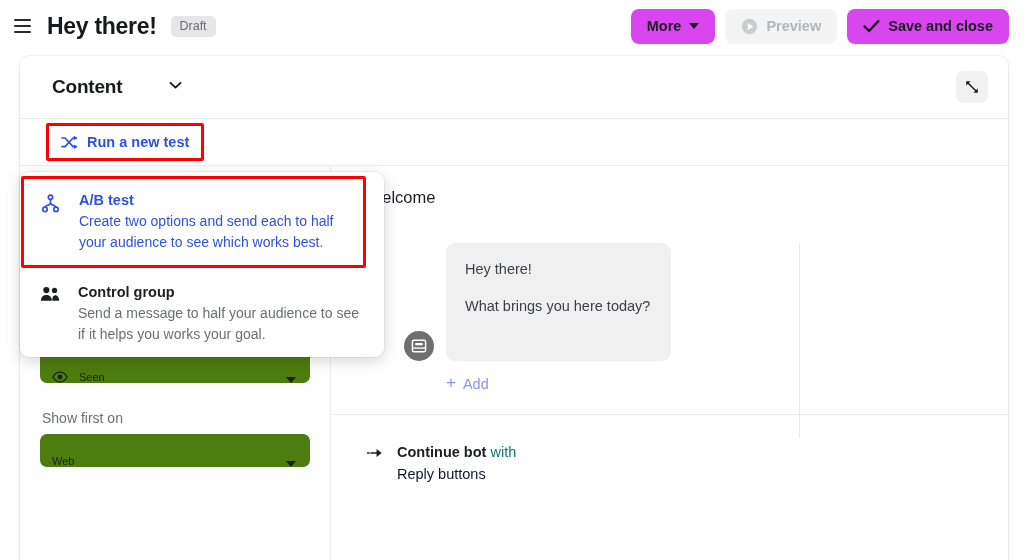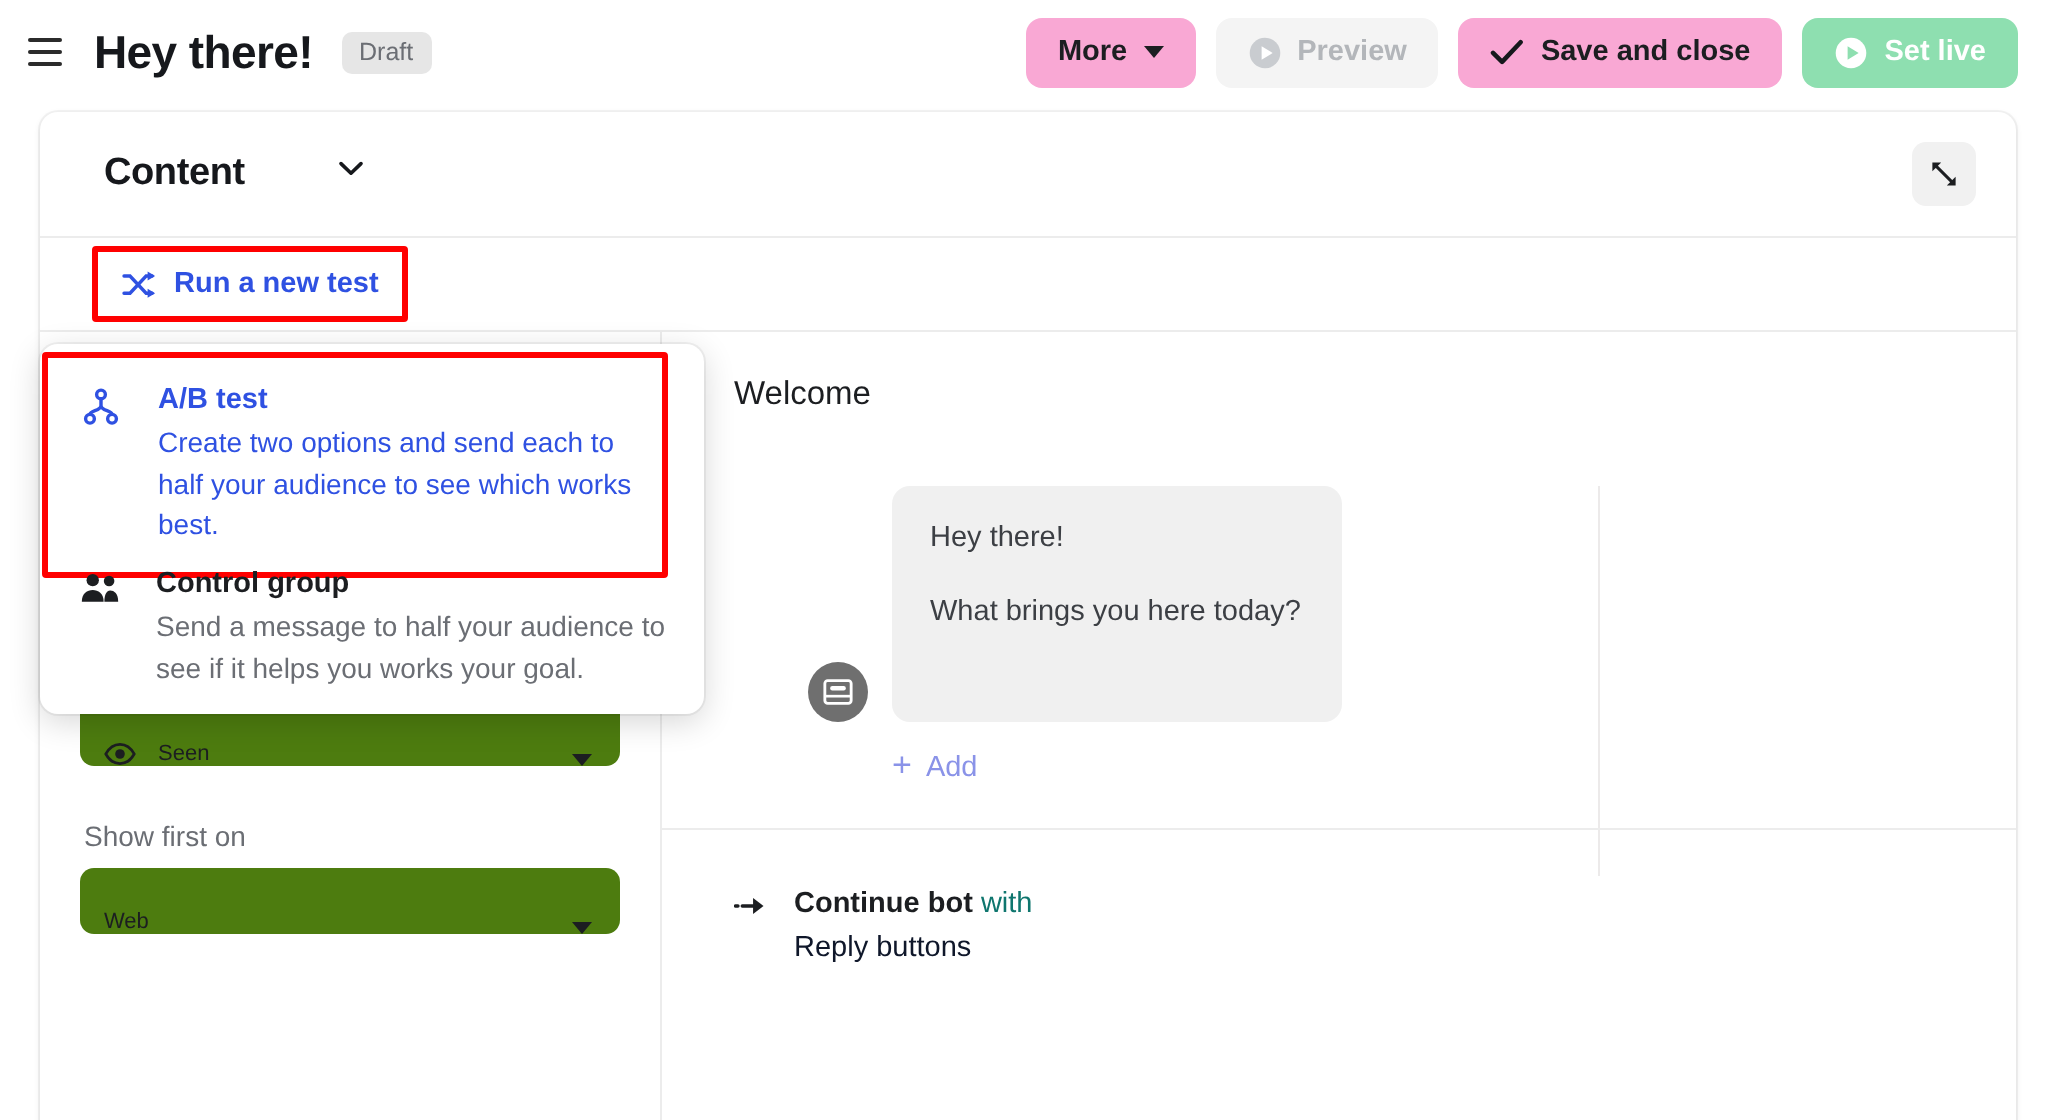--- a/index.html
+++ b/index.html
@@ -39,21 +39,21 @@
   .topbar-right { margin-left: auto; display: flex; align-items: center; gap: 10px; }
 
   .btn {
     display: inline-flex; align-items: center; gap: 8px;
     height: 35px; padding: 0 16px;
     border: none; border-radius: 8px;
     font-size: 14.5px; font-weight: bold;
     font-family: "Liberation Sans", sans-serif;
     cursor: pointer; white-space: nowrap;
   }
-  .btn-grey { background: #f9a8d4; color: #1c1e21; text-align: center; }
+  .btn-grey { background: #d946ef; color: #1c1e21; text-align: center; }
   .btn-disabled { background: #f4f4f4; color: #b3b6ba; cursor: default; }
   .btn-green { background: #8edfb0; color: #ffffff; }
   .caret-down {
     width: 0; height: 0; border-left: 5px solid transparent;
     border-right: 5px solid transparent; border-top: 6px solid #1c1e21;
     display: inline-block;
   }
   .play-ic { flex: none; }
   .check-ic { flex: none; }
 
@@ -166,21 +166,21 @@
     display: flex; gap: 12px; align-items: flex-start;
   }
   .continue-text { font-size: 14.5px; line-height: 1.5; }
   .continue-text .strong { font-weight: bold; color: #1c1e21; }
   .continue-text .muted { color: #0f766e; }
   .continue-text .sub { color: #0f172a; display: block; }
 
   
   .popup {
     position: absolute; left: 20px; top: 172px;
-    width: 332px; height: 185px;
+    width: 364px; height: 185px;
     background: #ffffff; border-radius: 9px;
     box-shadow: 0 4px 16px rgba(0,0,0,0.16), 0 0 0 1px rgba(0,0,0,0.05);
     z-index: 40; padding: 0;
   }
   .popup-item {
     display: flex; gap: 16px;
     padding: 16px 18px 14px 20px;
     cursor: pointer;
   }
   .popup-item.highlight {
@@ -223,27 +223,20 @@
       <span>Preview</span>
     </button>
 
     <button class="btn btn-grey">
       <svg class="check-ic" width="17" height="15" viewBox="0 0 18 15">
         <path d="M1.6 7.4 L6.4 12.2 L16.2 1.8" fill="none" stroke="#16181c" stroke-width="2.4" stroke-linecap="round" stroke-linejoin="round"></path>
       </svg>
       <span>Save and close</span>
     </button>
 
-    <button class="btn btn-green">
-      <svg class="play-ic" width="17" height="17" viewBox="0 0 20 20">
-        <circle cx="10" cy="10" r="9" fill="#ffffff"></circle>
-        <polygon points="8,6 14.5,10 8,14" fill="#8edfb0"></polygon>
-      </svg>
-      <span>Set live</span>
-    </button>
   </div>
 </div>
 
 <div class="card">
 
   <div class="card-header">
     <span class="content-title">Content</span>
     <span class="chev-small">
       <svg width="13" height="9" viewBox="0 0 13 9">
         <path d="M1.5 1.8 L6.5 6.6 L11.5 1.8" fill="none" stroke="#16181c" stroke-width="1.8" stroke-linecap="round" stroke-linejoin="round"></path>

